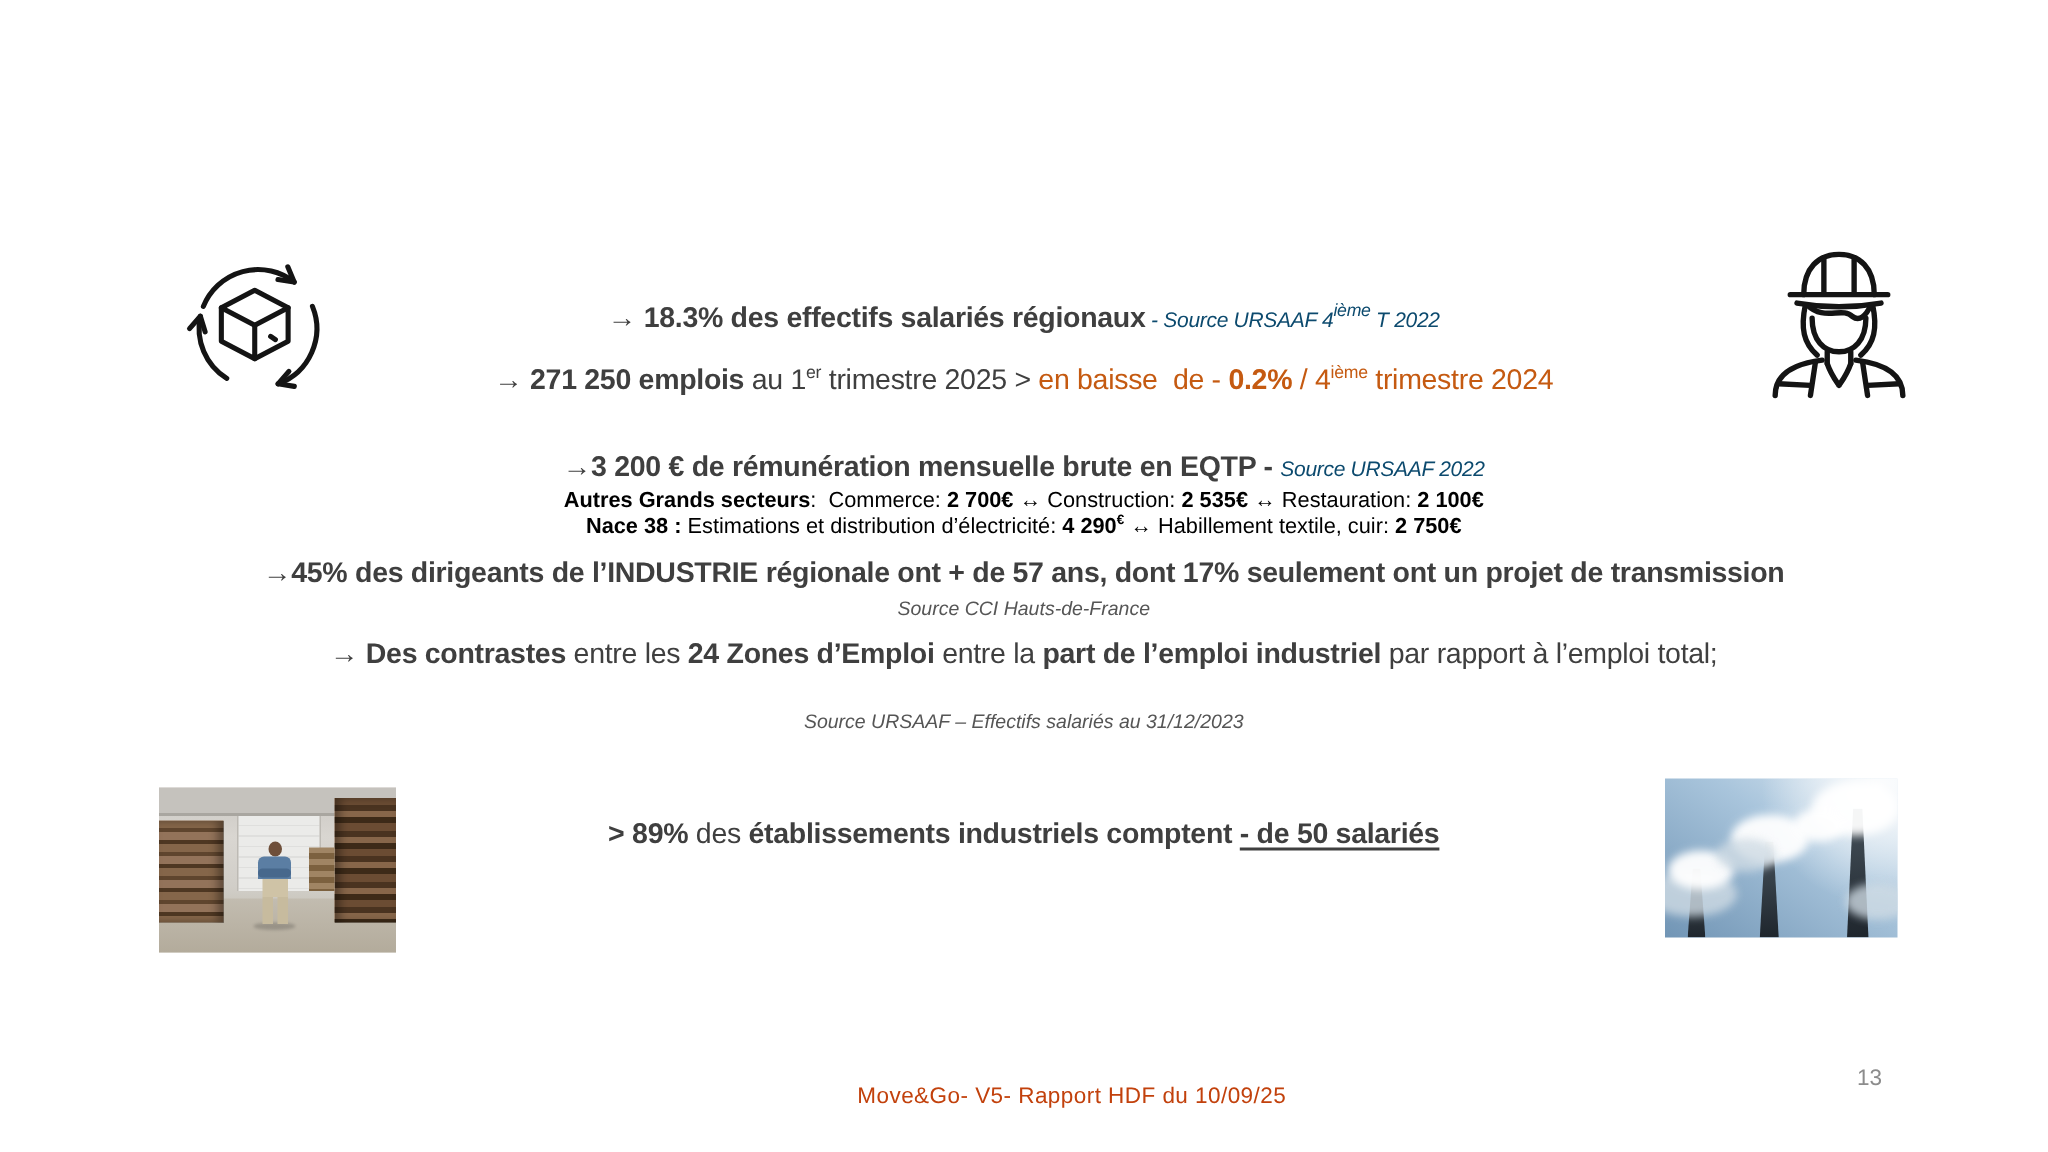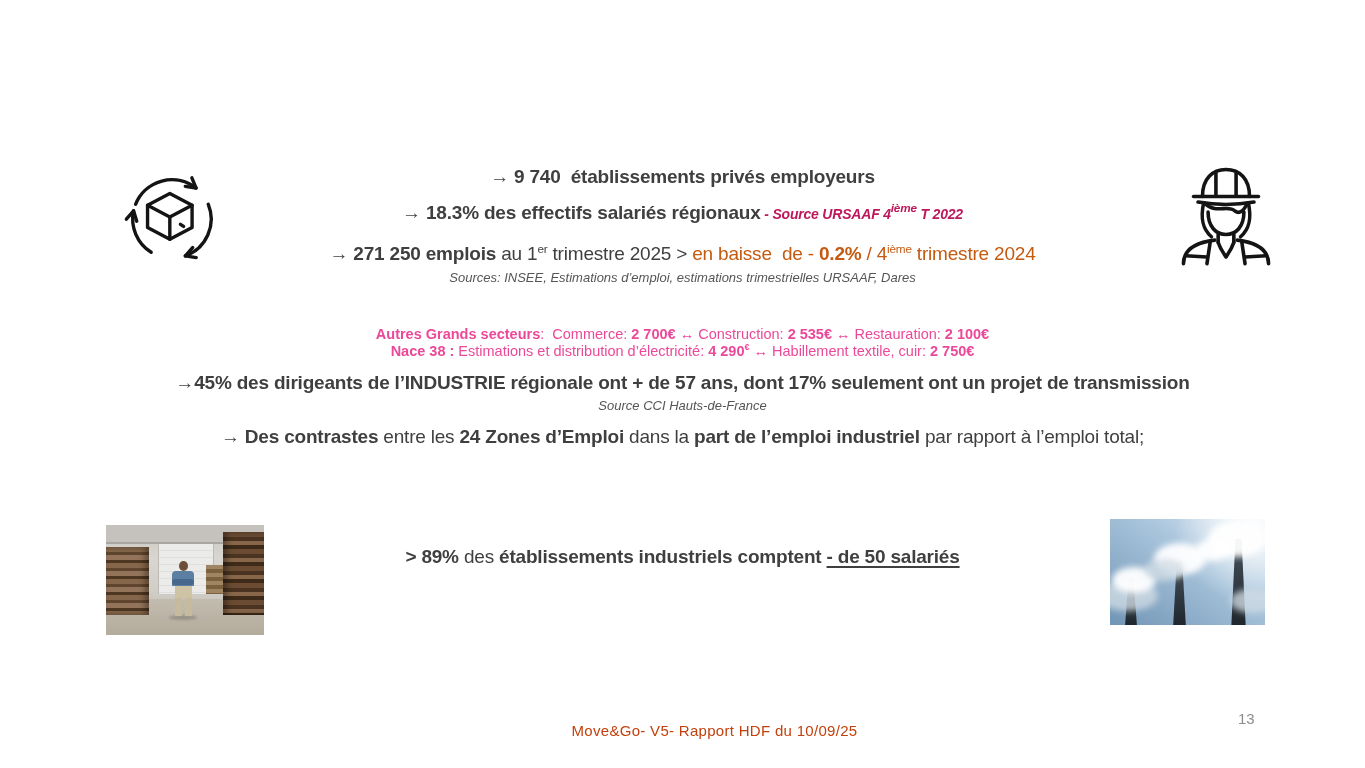--- a/index.html
+++ b/index.html
@@ -12,23 +12,23 @@
     position:absolute;left:95px;top:33px;width:1180px;height:57px;
     background:#E8E7E7;display:flex;align-items:center;justify-content:center;
   }
   .title{font-size:31px;font-weight:bold;color:#1F3864;letter-spacing:-0.3px;}
   
   .line{position:absolute;left:0;width:100%;text-align:center;white-space:pre-wrap;
         color:#3F3F3F;line-height:1.2;letter-spacing:-0.2px;}
   .main{font-size:19px;}
   .b{font-weight:bold;}
   .orange{color:#C55A11;}
-  .srci{font-size:14px;font-style:italic;font-weight:bold;color:#be185d;}
+  .srci{font-size:14px;font-style:italic;font-weight:normal;color:#0c4a6e;}
   .src{font-size:13px;font-style:italic;color:#555555;letter-spacing:0;}
-  .navyline{font-size:14.5px;color:#ec4899;letter-spacing:0;}
+  .navyline{font-size:14.5px;color:#000000;letter-spacing:0;}
   .blueline{font-size:16.5px;color:#2E75B6;letter-spacing:0;}
   .sup{font-size:0.62em;vertical-align:super;line-height:0;}
   .u{text-decoration:underline;text-decoration-thickness:2px;text-underline-offset:3px;}
   
   .icon{position:absolute;}
   .icon-left{left:120px;top:166px;width:106px;height:106px;}
   .icon-right{left:1170px;top:155px;width:112px;height:112px;}
   .icon path{fill:none;stroke:#141414;stroke-width:3.2;stroke-linecap:round;stroke-linejoin:round;}
   
   .photo{position:absolute;overflow:hidden;}
@@ -99,37 +99,37 @@
     <path d="M30,43 C27,57 29,66 37,73 M70,43 C73,57 71,66 63,73"></path>
     <path d="M31,43 C41,53 52,44 58,50 C62,53 66,50 69,43"></path>
     <path d="M34,51 C34,64 41,71 50,71 C59,71 66,64 66,51"></path>
     <path d="M43,71 L43,78 M57,71 L57,78"></path>
     <path d="M12,97 C12,84 24,78 40,76 M60,76 C76,78 88,84 88,97"></path>
     <path d="M43,78 C45,84 48,88 50,91 M57,78 C55,84 52,88 50,91"></path>
     <path d="M36,77 L33,97 M64,77 L67,97"></path>
     <path d="M14,90 L33,91 M67,91 L86,90"></path>
   </svg>
 
-  <div class="line main" style="top:166px"><span class="b">→</span><span class="b"> 9 740  établissements privés employeurs</span></div>
 
   <div class="line main" style="top:202px"><span class="b">→</span><span class="b"> 18.3% des effectifs salariés régionaux</span><span class="srci"> - Source URSAAF 4</span><span class="srci sup">ième</span><span class="srci"> T 2022</span></div>
 
   <div class="line main" style="top:243px"><span class="b">→</span><span class="b"> 271 250 emplois</span><span> au 1</span><span class="sup">er</span><span> trimestre 2025 &gt; </span><span class="orange">en baisse  de - </span><span class="orange b">0.2%</span><span class="orange"> / 4</span><span class="orange sup">ième</span><span class="orange"> trimestre 2024</span></div>
-  <div class="line src" style="top:270px">Sources: INSEE, Estimations d’emploi, estimations trimestrielles URSAAF, Dares</div>
 
+  <div class="line main" style="top:301px"><span class="b">→</span><span class="b">3 200 € de rémunération mensuelle brute en EQTP</span><span class="b"> - </span><span class="srci">Source URSAAF 2022</span></div>
 
   <div class="line navyline" style="top:326px"><span class="b">Autres Grands secteurs</span><span>:  Commerce: </span><span class="b">2 700€</span><span> ↔ Construction: </span><span class="b">2 535€</span><span> ↔ Restauration: </span><span class="b">2 100€</span></div>
 
   <div class="line navyline" style="top:343px"><span class="b">Nace 38 : </span><span>Estimations et distribution d’électricité: </span><span class="b">4 290</span><span class="b sup">€</span><span> ↔ Habillement textile, cuir: </span><span class="b">2 750€</span></div>
 
   <div class="line main" style="top:372px"><span class="b">→</span><span class="b">45% des dirigeants de l’INDUSTRIE régionale ont + de 57 ans, dont 17% seulement ont un projet de transmission</span></div>
   <div class="line src" style="top:398px">Source CCI Hauts-de-France</div>
 
-  <div class="line main" style="top:426px"><span class="b">→ </span><span class="b">Des contrastes</span><span> entre les </span><span class="b">24 Zones d’Emploi</span><span> dans la </span><span class="b">part de l’emploi industriel</span><span> par rapport à l’emploi total;</span></div>
+  <div class="line main" style="top:426px"><span class="b">→ </span><span class="b">Des contrastes</span><span> entre les </span><span class="b">24 Zones d’Emploi</span><span> entre la </span><span class="b">part de l’emploi industriel</span><span> par rapport à l’emploi total;</span></div>
 
+  <div class="line src" style="top:473px">Source URSAAF – Effectifs salariés au 31/12/2023</div>
 
 
   <div class="line main" style="top:546px"><span class="b">&gt; </span><span class="b">89%</span><span> des </span><span class="b">établissements industriels comptent </span><span class="b u">- de 50 salariés</span></div>
 
   <div class="photo photo-left">
     <div class="ph-ceiling"></div>
     <div class="ph-door"></div>
     <div class="ph-floor"></div>
     <div class="ph-lumber-l"></div>
     <div class="ph-lumber-r"></div>

